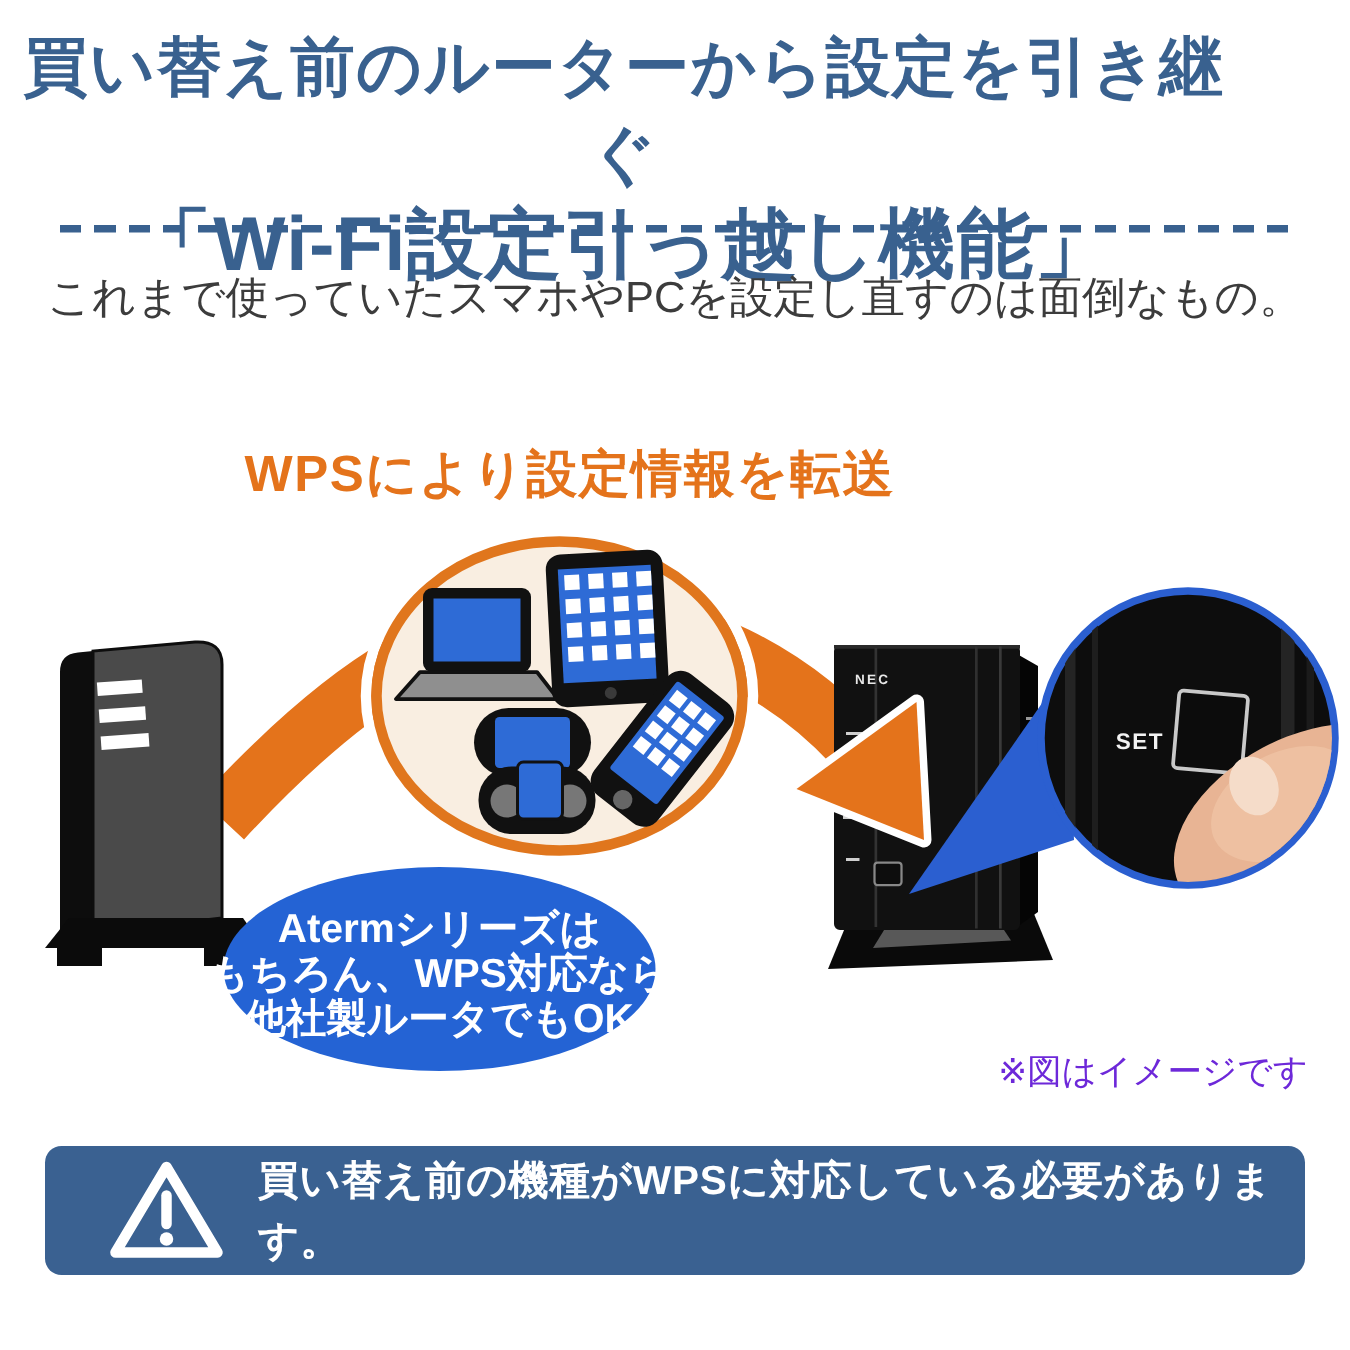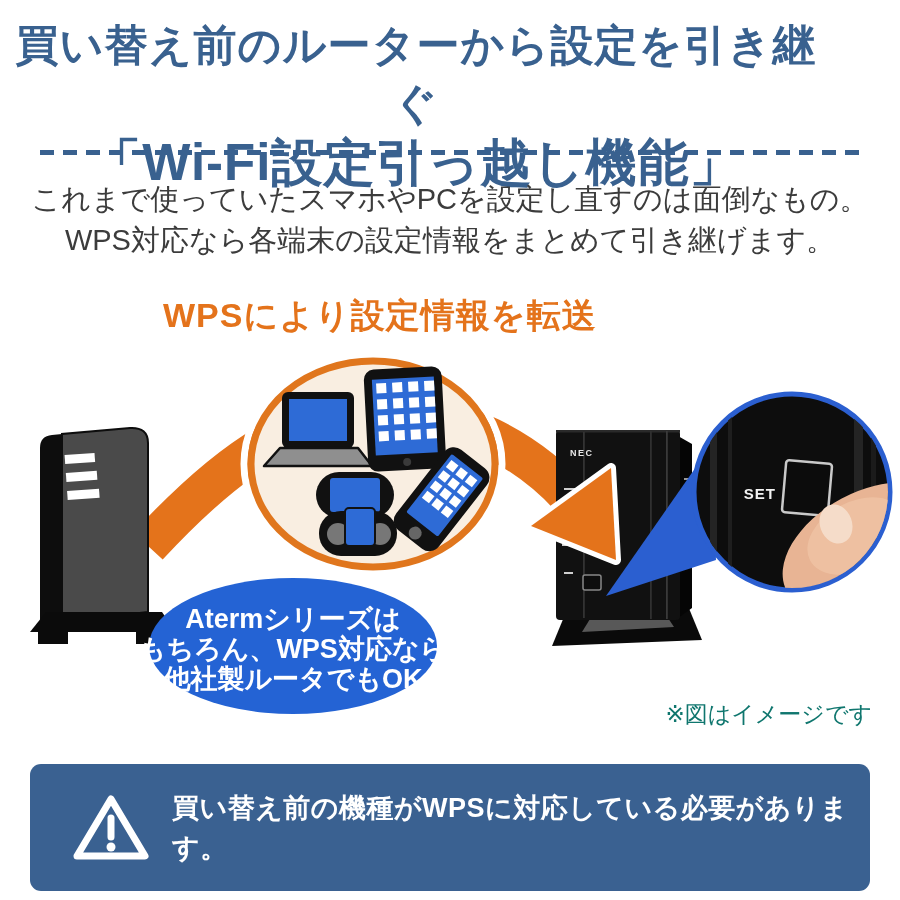--- a/index.html
+++ b/index.html
@@ -14,44 +14,43 @@
   .divider{
     position:absolute;top:150px;left:40px;width:820px;height:5px;
     background:repeating-linear-gradient(90deg,#39618F 0 14px,transparent 14px 23px);
   }
   
   .intro{position:absolute;top:179px;left:0;width:900px;text-align:center;color:#3c3c3c;
          font-size:29px;line-height:41px;font-weight:500;}
   
   .diagram-caption{position:absolute;top:293px;left:163px;color:#E4731B;font-size:34px;font-weight:bold;letter-spacing:1px;}
   .diagram-svg{position:absolute;top:350px;left:0;}
-  .image-note{position:absolute;top:699px;right:28px;color:#0f766e;font-size:23px;}
+  .image-note{position:absolute;top:699px;right:28px;color:#6d28d9;font-size:23px;}
   
   .warning-band{
-    position:absolute;top:764px;left:30px;width:840px;height:127px;background:#3A6191;border-radius:11px;
+    position:absolute;top:764px;left:30px;width:840px;height:86px;background:#3A6191;border-radius:11px;
     display:flex;align-items:center;box-sizing:border-box;padding:0 20px 0 42px;
   }
   .warning-icon{flex:0 0 auto;margin-right:22px;}
   .warning-text{color:#ffffff;font-size:27px;line-height:40px;font-weight:bold;letter-spacing:0.5px;}
   .svgtext{font-family:"Liberation Sans","DejaVu Sans",sans-serif;}
 </style>
 </head>
 <body>
 
 <div class="stage">
 
   <div class="title-block">
     <div class="title-line1">買い替え前のルーターから設定を引き継ぐ</div>
     <div class="title-line2">「Wi-Fi設定引っ越し機能」</div>
   </div>
   <div class="divider"></div>
 
   <div class="intro">
     <div>これまで使っていたスマホやPCを設定し直すのは面倒なもの。</div>
-    <div>WPS対応なら各端末の設定情報をまとめて引き継げます。</div>
   </div>
 
   <div class="diagram-caption">WPSにより設定情報を転送</div>
 
   <svg class="diagram-svg" width="900" height="410" viewBox="0 0 900 410">
     <defs>
       <clipPath id="setclip">
           <circle cx="792" cy="142" r="96"></circle>
         </clipPath>
     </defs>

